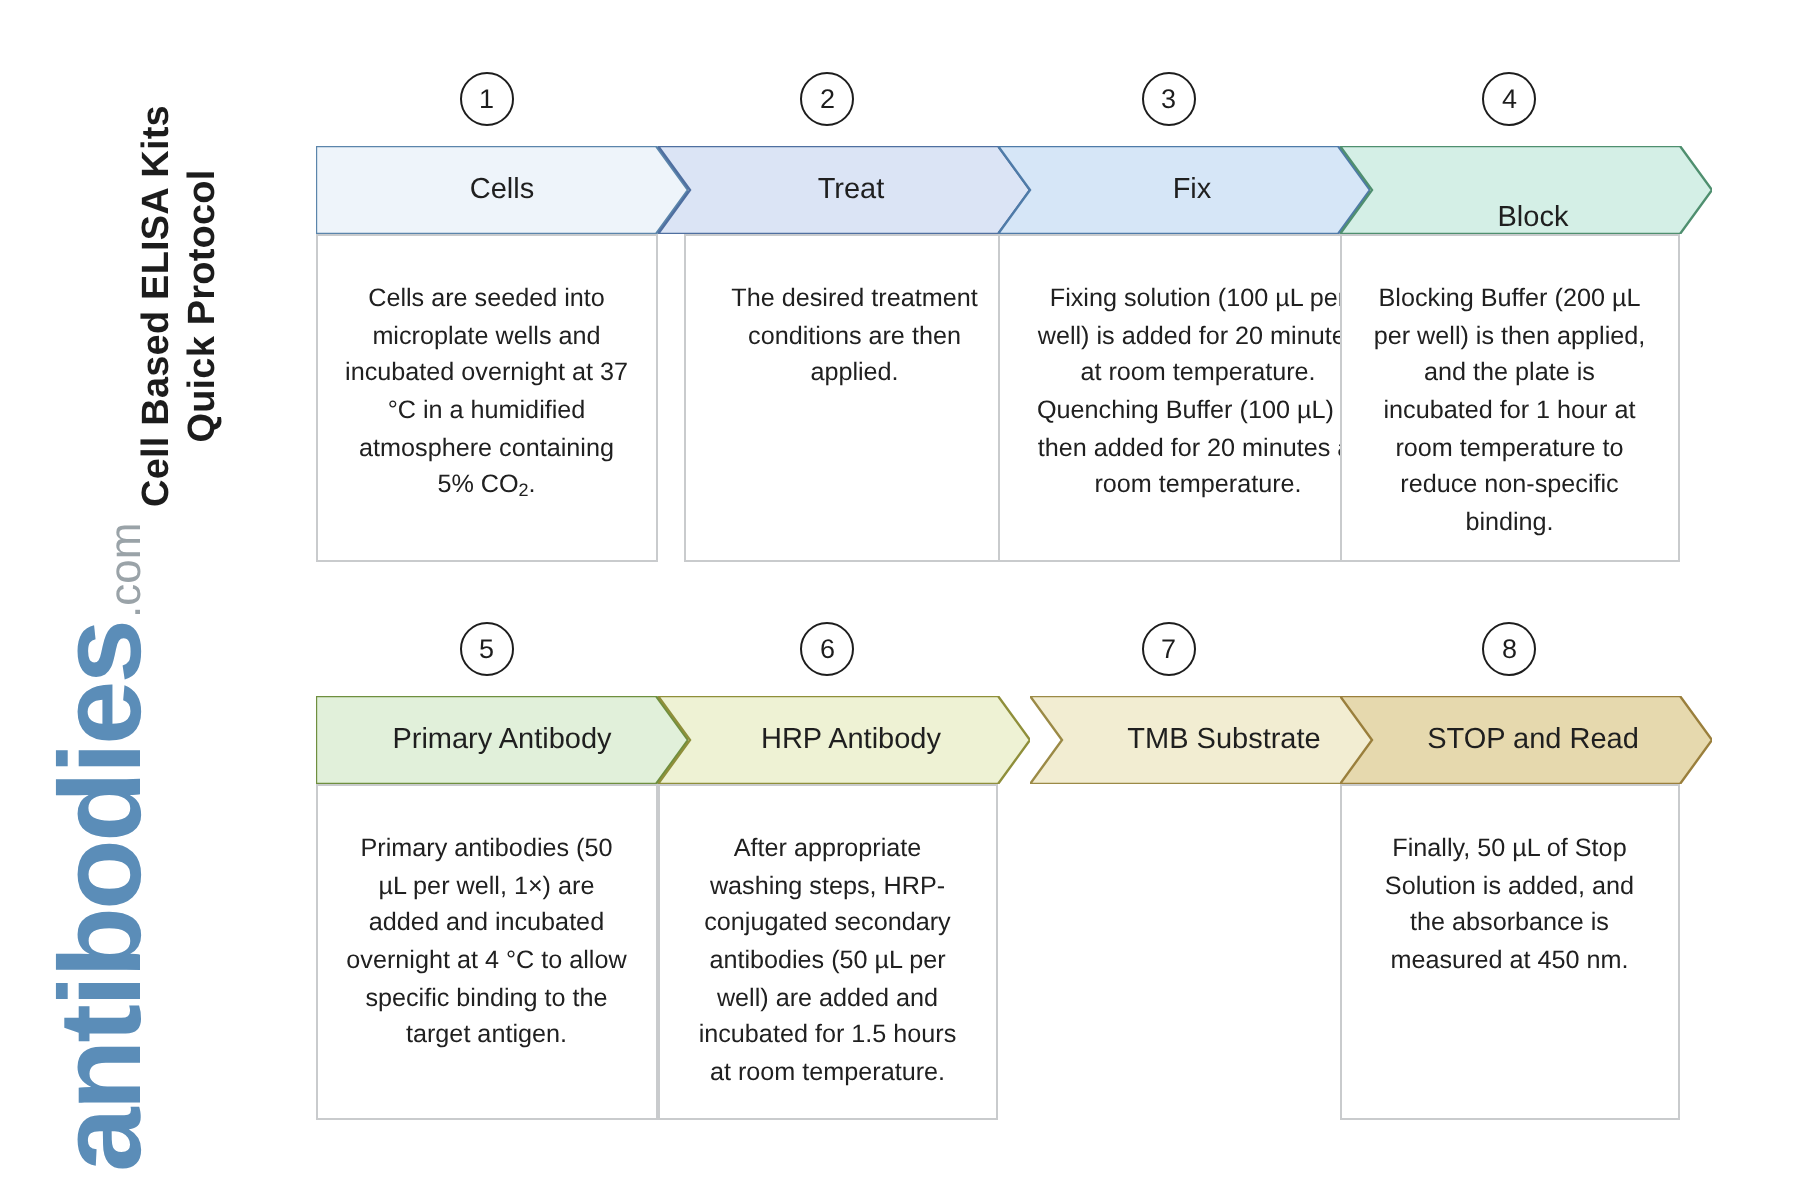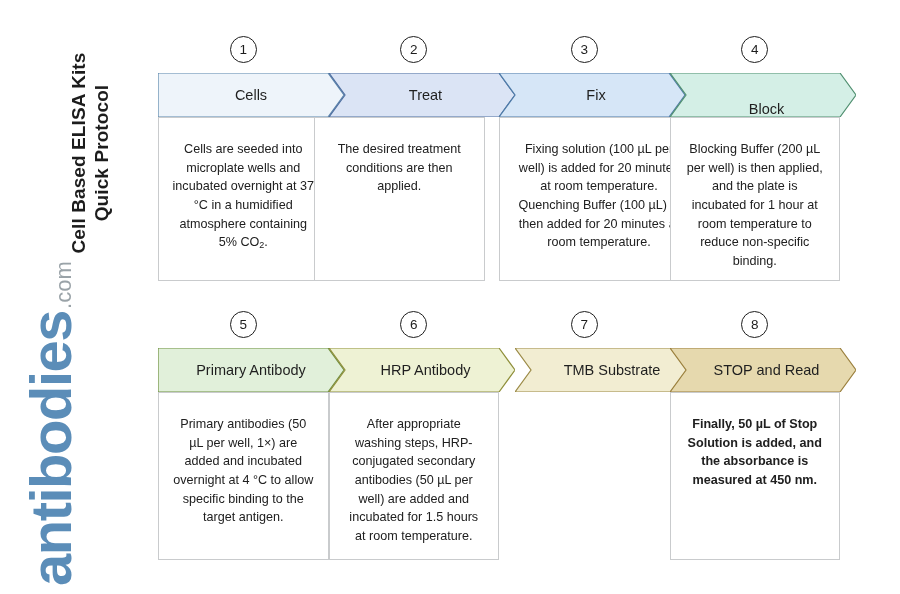--- a/index.html
+++ b/index.html
@@ -205,21 +205,21 @@
           <svg class="shape" width="186" height="44" viewBox="0 0 186 44" preserveAspectRatio="none" xmlns="http://www.w3.org/2000/svg">
             <path d="M 0,0 L 170,0 L 186,22 L 170,44 L 0,44 L 16,22 Z" fill="#d4efe6" stroke="#4f8f6f" stroke-width="1.2" stroke-linejoin="miter" vector-effect="non-scaling-stroke"></path>
           </svg>
           <span style="margin-left: 8px;">Block</span>
         </div>
       </div>
       <div class="boxes">
         <div class="step-box" style="left: 0px; width: 170.5px; border-color: rgb(201, 203, 205);">
           <div class="step-text">Cells are seeded into microplate wells and incubated overnight at 37 °C in a humidified atmosphere containing 5% CO<sub>2</sub>.</div>
         </div>
-        <div class="step-box" style="left: 156px; width: 170.5px; border-color: rgb(201, 203, 205);">
+        <div class="step-box" style="left: 184px; width: 170.5px; border-color: rgb(201, 203, 205);">
           <div class="step-text">The desired treatment conditions are then applied.</div>
         </div>
         <div class="step-box" style="left: 341px; width: 200px; border-color: rgb(201, 203, 205);">
           <div class="step-text">Fixing solution (100 µL per well) is added for 20 minutes at room temperature. Quenching Buffer (100 µL) is then added for 20 minutes at room temperature.</div>
         </div>
         <div class="step-box" style="left: 511.5px; width: 170.5px; border-color: rgb(201, 203, 205);">
           <div class="step-text">Blocking Buffer (200 µL per well) is then applied, and the plate is incubated for 1 hour at room temperature to reduce non-specific binding.</div>
         </div>
       </div>
     </div>
@@ -256,19 +256,19 @@
           <span style="margin-left: 8px;">STOP and Read</span>
         </div>
       </div>
       <div class="boxes">
         <div class="step-box" style="left: 0px; width: 170.5px; border-color: rgb(201, 203, 205);">
           <div class="step-text">Primary antibodies (50 µL per well, 1×) are added and incubated overnight at 4 °C to allow specific binding to the target antigen.</div>
         </div>
         <div class="step-box" style="left: 170.5px; width: 170.5px; border-color: rgb(201, 203, 205);">
           <div class="step-text">After appropriate washing steps, HRP-conjugated secondary antibodies (50 µL per well) are added and incubated for 1.5 hours at room temperature.</div>
         </div>
-        <div class="step-box" style="left: 511.5px; width: 170.5px; border-color: rgb(201, 203, 205); font-weight: bold;">
+        <div class="step-box" style="left: 511.5px; width: 170.5px; border-color: rgb(201, 203, 205);">
           <div class="step-text">Finally, 50 µL of Stop Solution is added, and the absorbance is measured at 450 nm.</div>
         </div>
       </div>
     </div>
 
 </div>
 
 </body></html>

